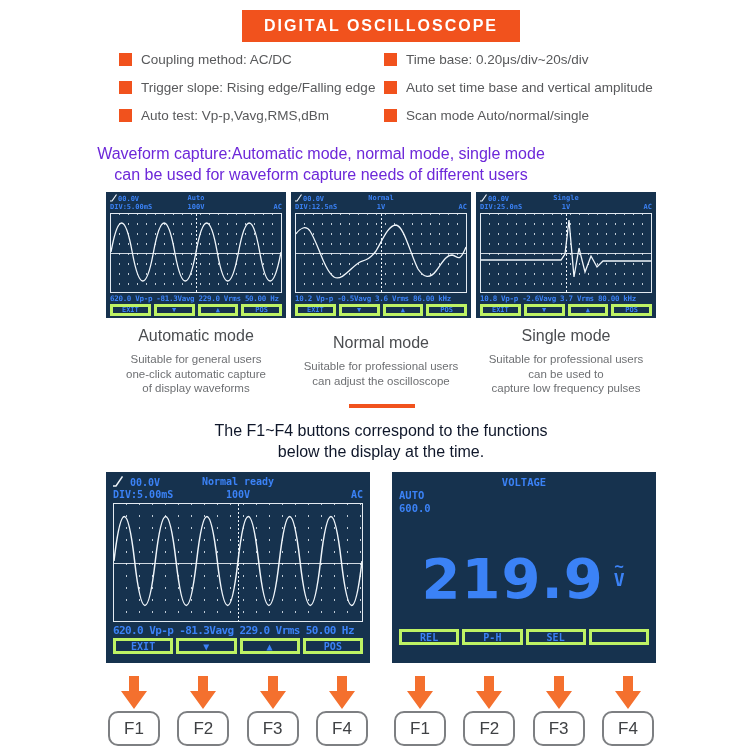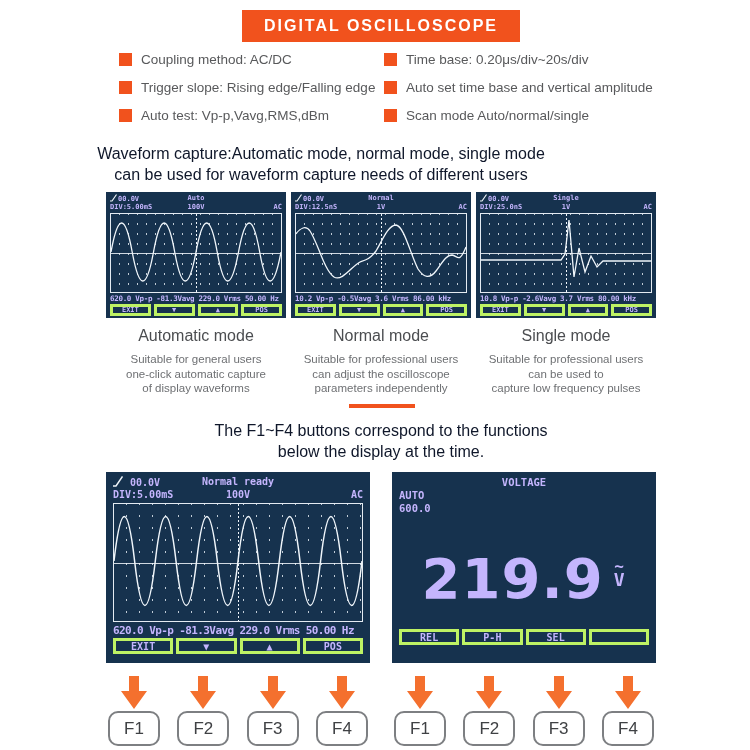--- a/index.html
+++ b/index.html
@@ -12,27 +12,27 @@
          letter-spacing:2px;padding:7px 22px;}
 
   
   .features{position:absolute;top:52px;left:113px;display:grid;
             grid-template-columns:265px 330px;row-gap:13px;}
   .feat{display:flex;align-items:center;font-size:13.5px;color:#58595b;height:15px;}
   .bullet{width:13px;height:13px;background:#f1521d;margin-right:9px;flex:0 0 13px;}
 
   
   .capture-heading{position:absolute;top:143px;left:0;width:630px;text-align:center;
-                   font-size:16px;color:#0f172a;line-height:21px;}
+                   font-size:16px;color:#6d28d9;line-height:21px;}
   .fheading{position:absolute;top:420px;left:0;width:750px;text-align:center;
             font-size:16px;color:#0f172a;line-height:21px;}
   .divider{position:absolute;top:404px;left:343px;width:66px;height:4px;background:#f1521d;}
 
   
-  .scr{background:#16324e;color:#c4b5fd;font-family:"DejaVu Sans Mono",monospace;
+  .scr{background:#16324e;color:#3b82f6;font-family:"DejaVu Sans Mono",monospace;
        font-weight:bold;box-sizing:border-box;}
   .scr .hdr-line{position:relative;height:10px;}
   .scr .hl{position:absolute;left:0;top:0;white-space:nowrap;}
   .scr .hc{position:absolute;left:50%;transform:translateX(-50%);top:0;white-space:nowrap;}
   .scr .hr{position:absolute;right:0;top:0;white-space:nowrap;}
   .slope-icon{display:inline-block;vertical-align:-1px;margin-right:1px;}
   .grid{position:relative;border:1px solid #e4ebf2;
         background-image:radial-gradient(circle,rgba(235,242,248,.8) .8px,rgba(0,0,0,0) 1.1px);}
   .grid .hline{position:absolute;left:0;right:0;top:50%;height:1px;
                background:rgba(240,246,251,.85);}
@@ -231,21 +231,20 @@
         <span>Suitable for general users</span>
           <span>one-click automatic capture</span>
           <span>of display waveforms</span>
       </div>
     </div>
     <div class="mode-col">
       <div class="mode-title">Normal mode</div>
       <div class="mode-desc">
         <span>Suitable for professional users</span>
           <span>can adjust the oscilloscope</span>
-          <span>parameters independently</span>
       </div>
     </div>
     <div class="mode-col">
       <div class="mode-title">Single mode</div>
       <div class="mode-desc">
         <span>Suitable for professional users</span>
           <span>can be used to</span>
           <span>capture low frequency pulses</span>
       </div>
     </div>

